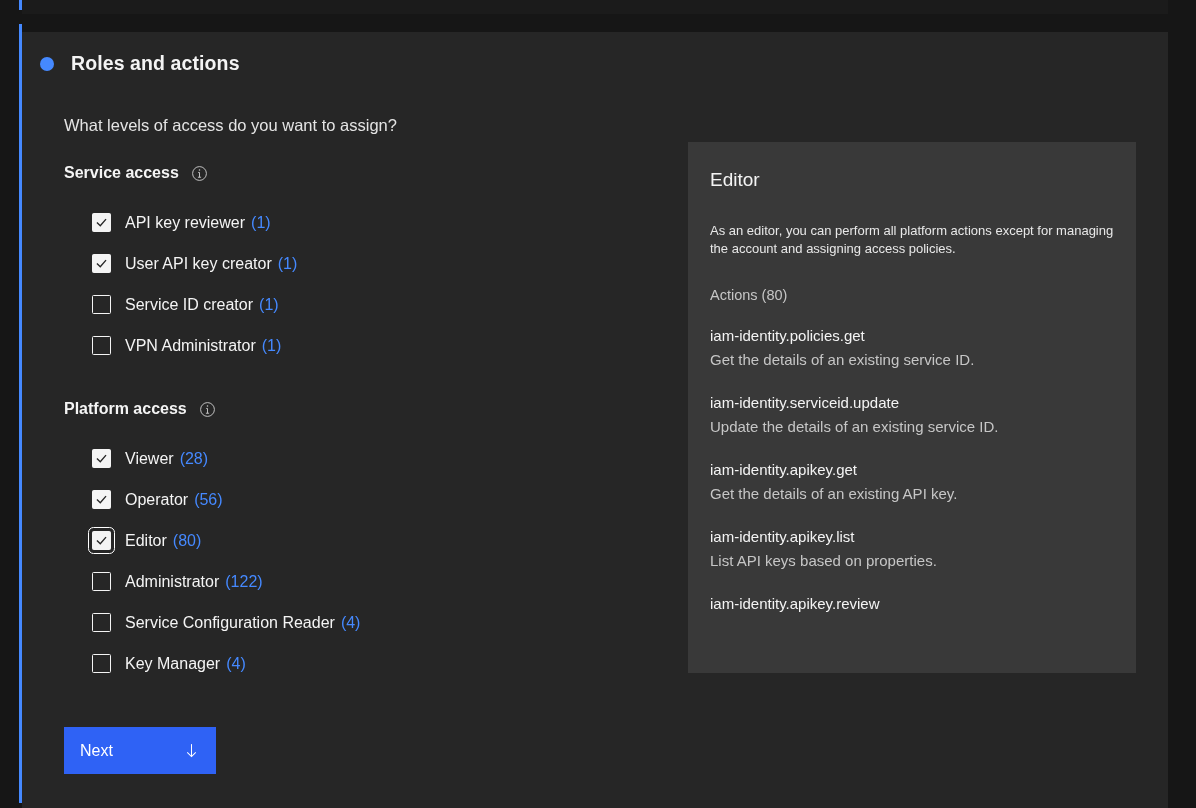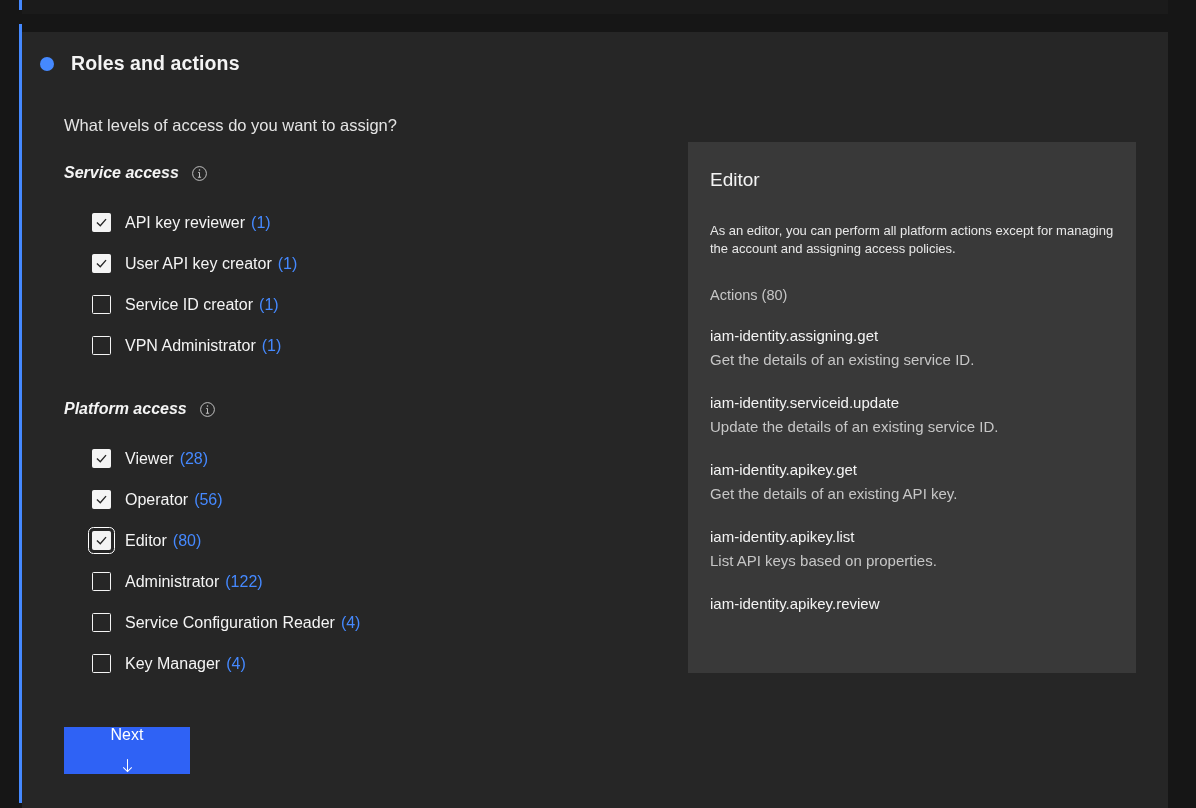--- a/index.html
+++ b/index.html
@@ -106,21 +106,20 @@
     left: 42px;
     display: flex;
     align-items: center;
     gap: 12px;
   }
   .group-head .gh-label {
     font-size: 16px;
     font-weight: 700;
     color: #f4f4f4;
     white-space: nowrap;
-    font-style: italic;
   }
   .info-icon {
     width: 17px;
     height: 17px;
     flex: none;
     display: block;
     color: #c6c6c6;
   }
 
   
@@ -216,31 +215,30 @@
     color: #c6c6c6;
     line-height: 1.3;
     margin: 0;
   }
 
   
   .next-btn {
     position: absolute;
     left: 42px;
     top: 695px;
-    width: 126px;
+    width: 152px;
     height: 47px;
     background: #2f62f5;
     border: none;
     padding: 0 16px;
     display: flex;
     align-items: center;
     justify-content: space-between;
     cursor: pointer;
     font-family: "Liberation Sans", sans-serif;
-    flex-direction: column;
   }
   .next-btn .nb-label {
     font-size: 16px;
     color: #ffffff;
     line-height: 1;
   }
   .next-btn .nb-icon {
     width: 17px;
     height: 17px;
     color: #ffffff;
@@ -399,21 +397,21 @@
       </div>
 
     </div>
 
     <div class="details">
       <div class="details-title">Editor</div>
       <div class="details-desc">As an editor, you can perform all platform actions except for managing the account and assigning access policies.</div>
       <div class="details-actions-count">Actions (80)</div>
 
       <div class="action-item">
-        <div class="action-name">iam-identity.assigning.get</div>
+        <div class="action-name">iam-identity.policies.get</div>
         <div class="action-desc">Get the details of an existing service ID.</div>
       </div>
       <div class="action-item">
         <div class="action-name">iam-identity.serviceid.update</div>
         <div class="action-desc">Update the details of an existing service ID.</div>
       </div>
       <div class="action-item">
         <div class="action-name">iam-identity.apikey.get</div>
         <div class="action-desc">Get the details of an existing API key.</div>
       </div>

